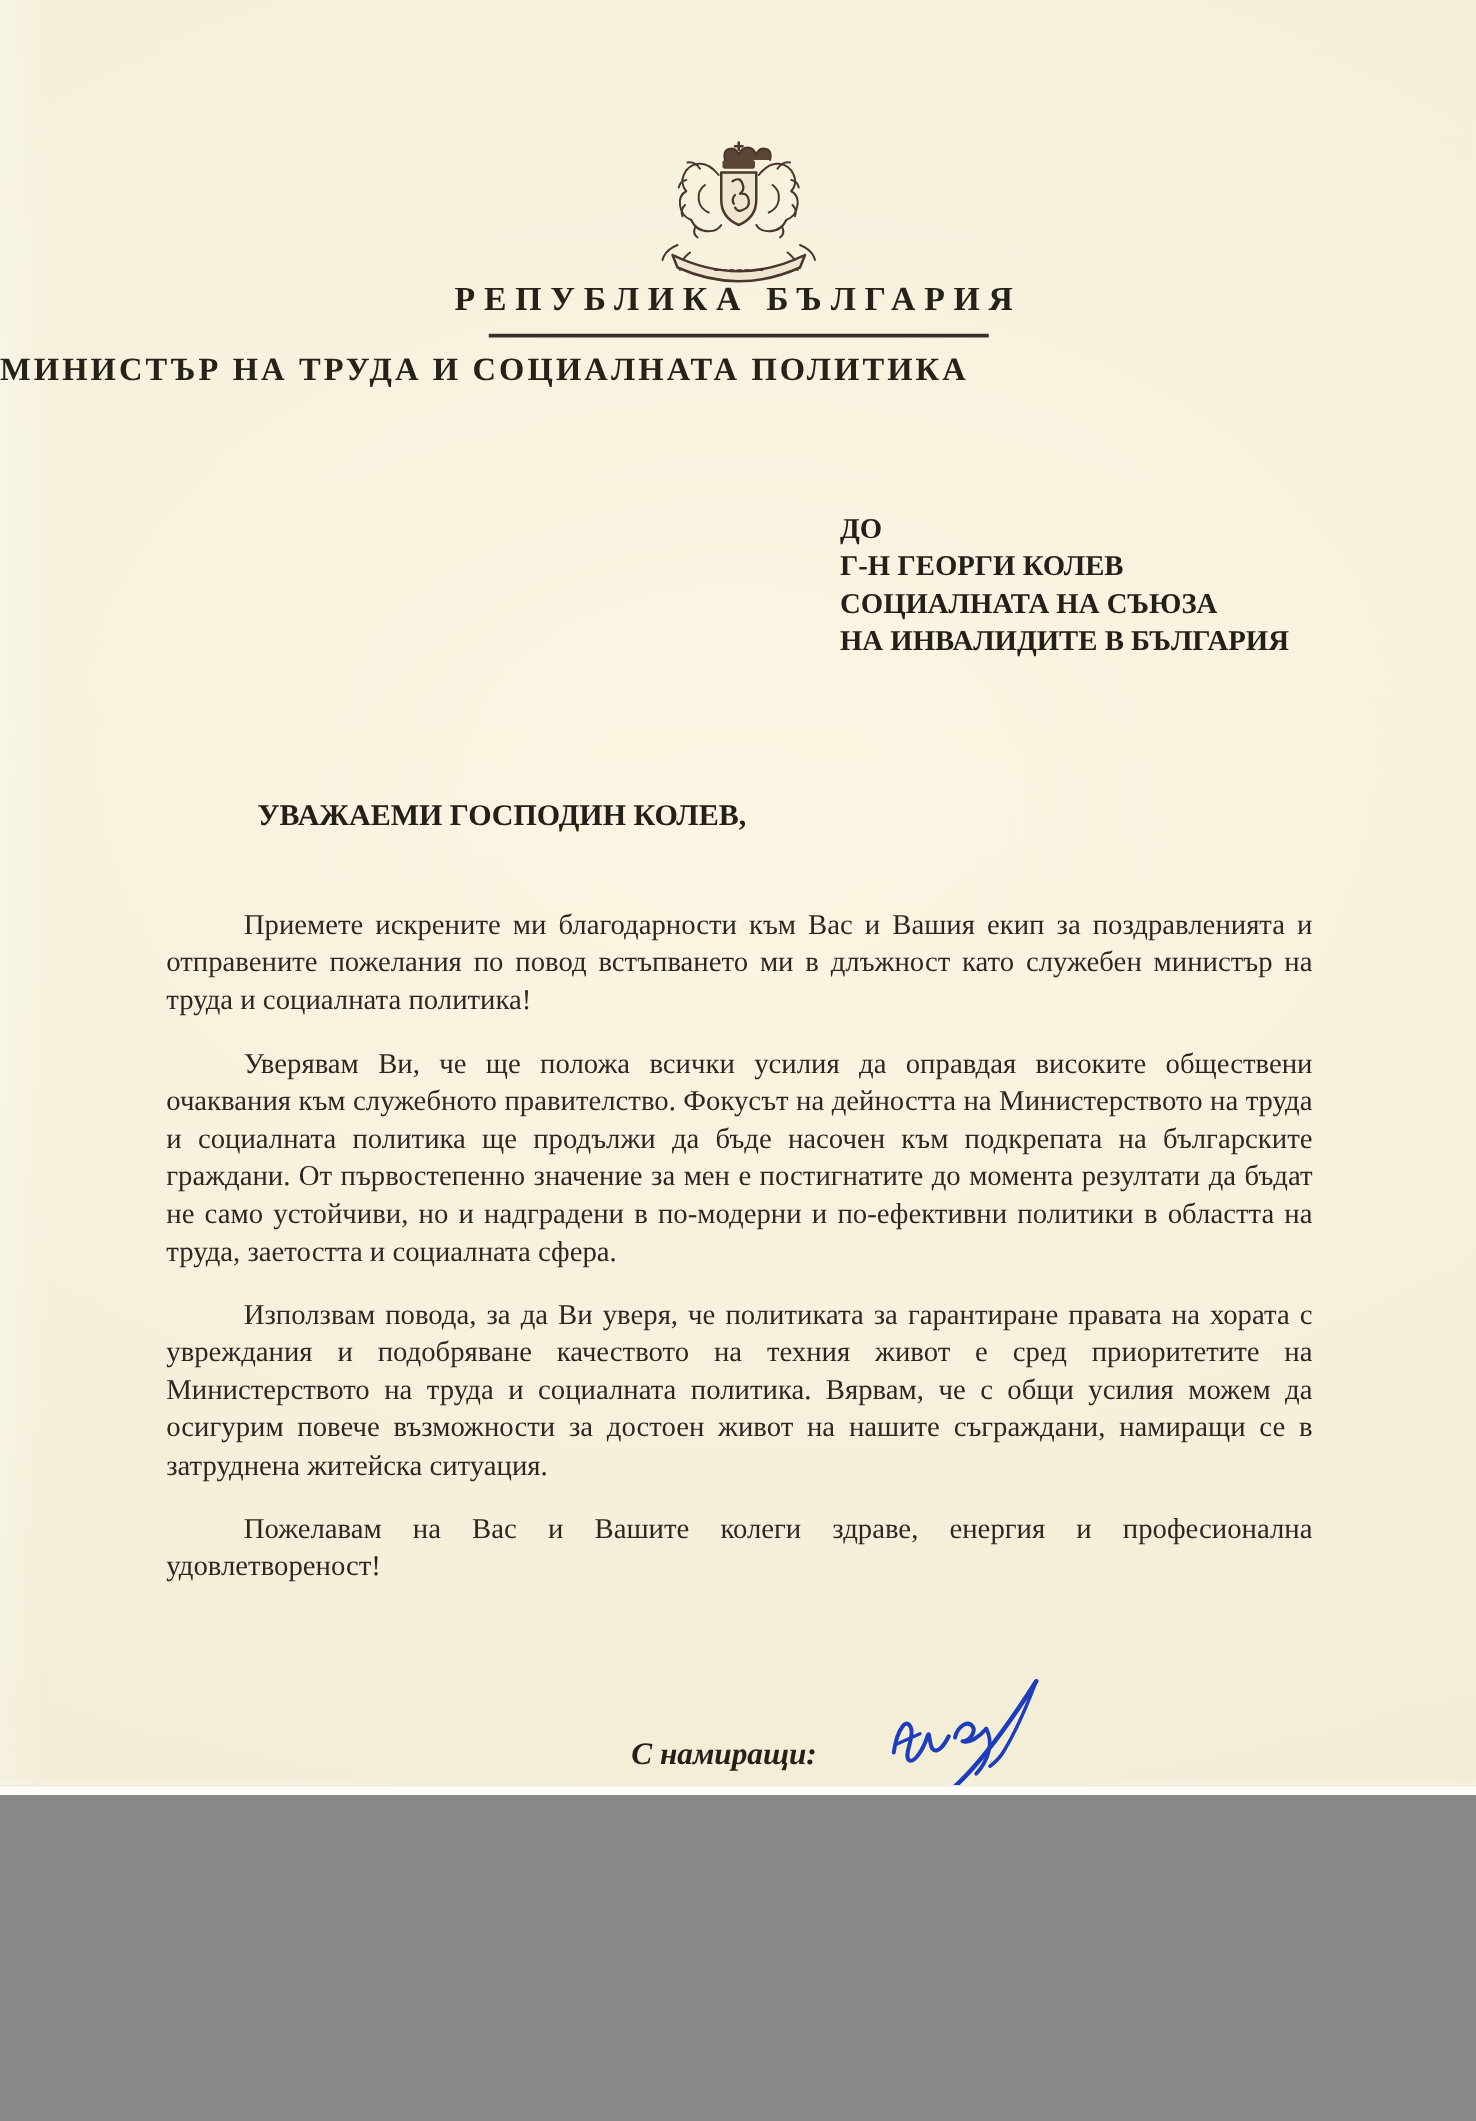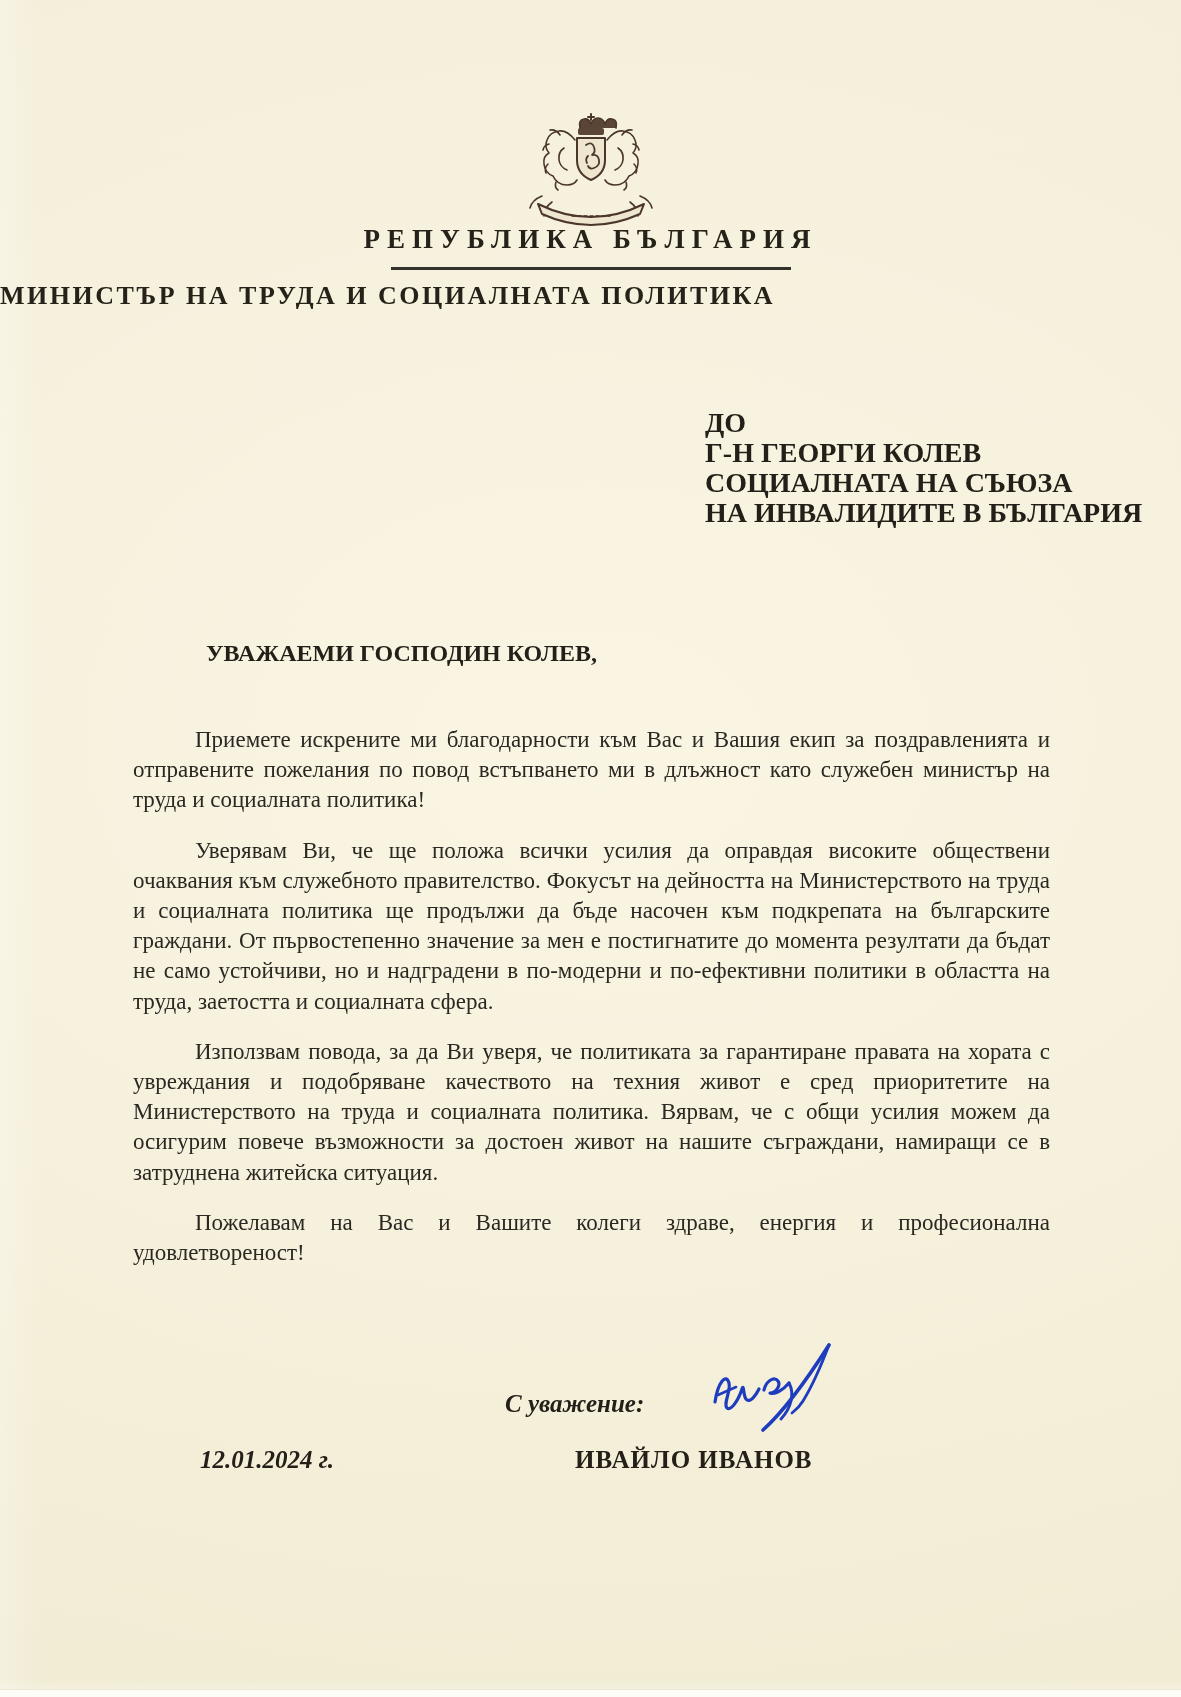--- a/index.html
+++ b/index.html
@@ -1,18 +1,18 @@
 <!DOCTYPE html>
 <html lang="bg"><head>
 <meta charset="utf-8">
 <style>
   html,body{margin:0;padding:0;background:#888;}
   .page{
     position:relative;
-    width:1181px;height:1697px;
+    width:1181px;height:1436px;
     margin:0 auto;
     background:
       linear-gradient(180deg, #faf5e1 0%, #f9f4de 70%, #f8f3dc 99%, #fdfcf4 100%),
       #f9f4de;
     background-color:#f9f4de;
     font-family:"Liberation Serif","DejaVu Serif",serif;
     color:#2c2722;
     overflow:hidden;
   }
   
@@ -28,21 +28,21 @@
   .republic{
     position:absolute;top:224px;left:0;width:100%;text-align:center;
     font-weight:bold;font-size:27px;letter-spacing:7px;color:#262219;
   }
   .rule{position:absolute;top:267px;left:50%;transform:translateX(-50%);width:400px;height:3px;background:#34302a;}
   .ministry{
     position:absolute;top:281px;left:0;width:100%;text-align:left;
     font-weight:bold;font-size:26px;letter-spacing:2.5px;color:#262219;
   }
 
-  .recipient{position:absolute;top:408px;left:672px;font-weight:bold;font-size:28px;line-height:30px;color:#242019;margin-left:33px;}
+  .recipient{position:absolute;top:408px;left:672px;font-weight:bold;font-size:23px;line-height:30px;color:#242019;}
   .recipient div{white-space:nowrap;}
 
   .salutation{position:absolute;top:640px;left:206px;font-weight:bold;font-size:24px;color:#242019;}
 
   .body{
     position:absolute;top:702px;left:133px;width:917px;
     font-size:23px;line-height:30.2px;text-align:justify;color:#2c2722;margin-top:23px;
   }
   .body p{margin:0 0 20px 0;text-indent:62px;}
 
@@ -96,21 +96,21 @@
 
   <div class="salutation">УВАЖАЕМИ ГОСПОДИН КОЛЕВ,</div>
 
   <div class="body">
     <p>Приемете искрените ми благодарности към Вас и Вашия екип за поздравленията и отправените пожелания по повод встъпването ми в длъжност като служебен министър на труда и социалната политика!</p>
     <p>Уверявам Ви, че ще положа всички усилия да оправдая високите обществени очаквания към служебното правителство. Фокусът на дейността на Министерството на труда и социалната политика ще продължи да бъде насочен към подкрепата на българските граждани. От първостепенно значение за мен е постигнатите до момента резултати да бъдат не само устойчиви, но и надградени в по-модерни и по-ефективни политики в областта на труда, заетостта и социалната сфера.</p>
     <p>Използвам повода, за да Ви уверя, че политиката за гарантиране правата на хората с увреждания и подобряване качеството на техния живот е сред приоритетите на Министерството на труда и социалната политика. Вярвам, че с общи усилия можем да осигурим повече възможности за достоен живот на нашите съграждани, намиращи се в затруднена житейска ситуация.</p>
     <p>Пожелавам на Вас и Вашите колеги здраве, енергия и професионална удовлетвореност!</p>
   </div>
 
-  <div class="closing">С уважение:</div>
+  <div class="closing">С намиращи:</div>
 
   <div class="signature">
     <svg width="150" height="105" viewBox="0 0 150 105" fill="none" stroke="#1d3cbe" stroke-width="3.2" stroke-linecap="round" stroke-linejoin="round">
       <path d="M10,64 C13,44 21,35 24,45 C26,53 18,66 22,70 C26,73 33,63 37,51 C39,45 38,57 41,61 C45,66 51,57 54,51"></path>
       <path d="M13,57 L31,49" stroke-width="2.6"></path>
       <path d="M59,52 C61,43 69,38 73,43 C76,47 71,55 65,55 C70,57 78,52 84,45"></path>
       <path d="M84,45 C90,56 86,70 76,81" stroke-width="3"></path>
       <path d="M58,92 C78,74 103,40 124,7" stroke-width="3.6"></path>
       <path d="M124,7 C116,28 106,50 98,63 C95,68 91,72 87,75" stroke-width="2.8"></path>
     </svg>

